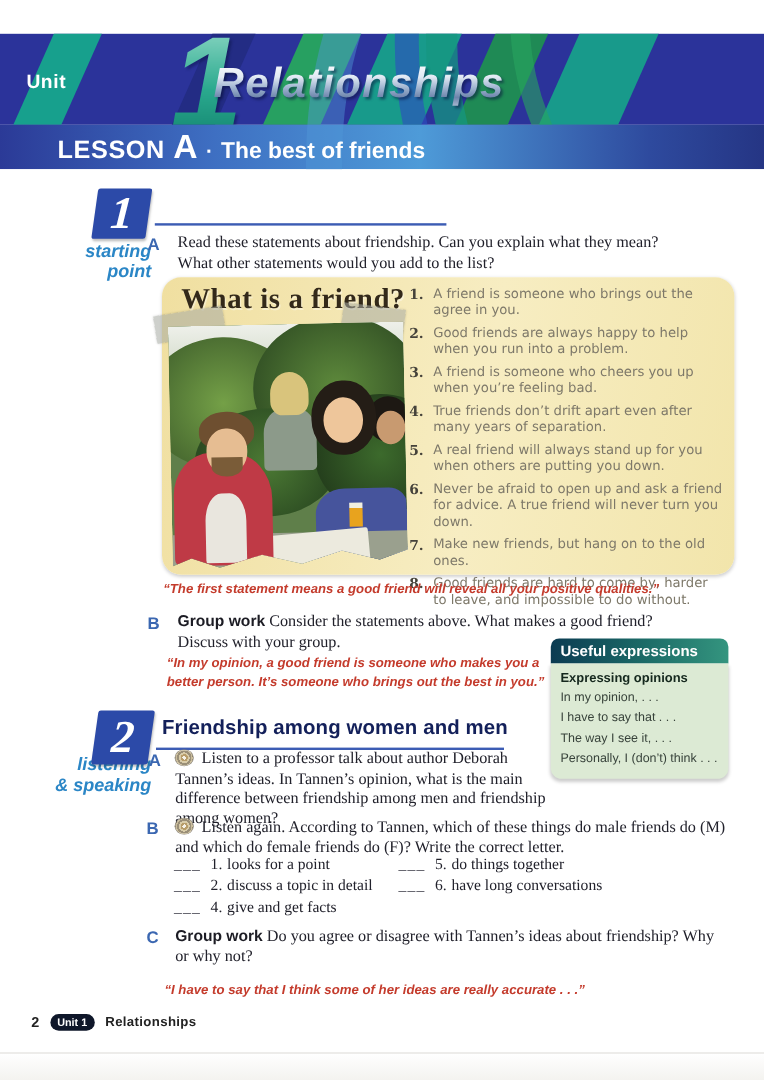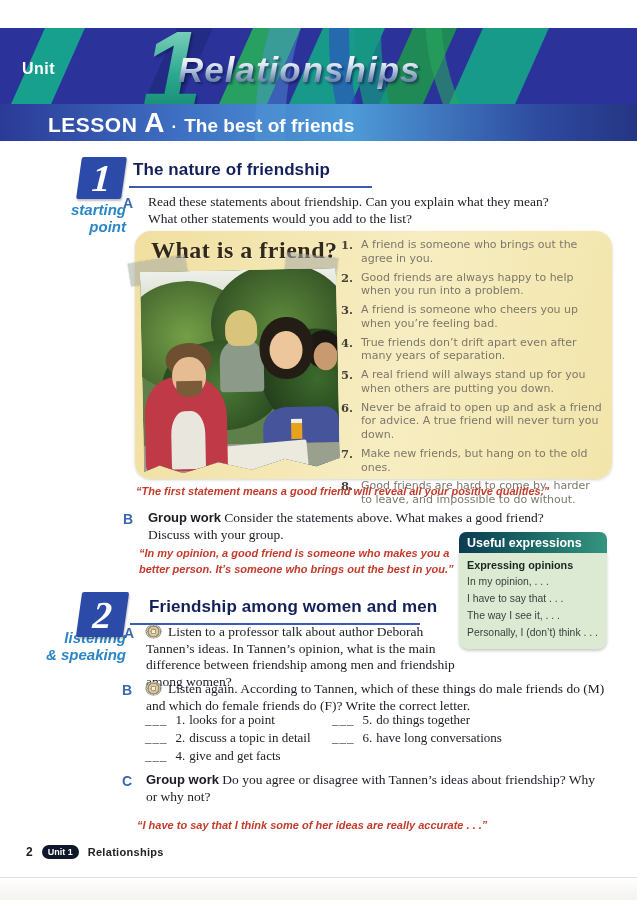--- a/index.html
+++ b/index.html
@@ -162,21 +162,20 @@
         <span class="lesson-letter">A</span>
         <span class="lesson-sep">·</span>
         <span class="lesson-title">The best of friends</span>
       </div>
     </div>
   </div>
 
   <div class="sec-badge" style="left:79px;top:157px;width:45px;height:42px;">
     <span>1</span>
   </div>
-  <div class="sec-title" style="left:133px;top:160px;">The nature of friendship</div>
   <div class="sec-underline" style="left:129px;top:186px;width:243px;"></div>
   <div class="side-label" style="left:30px;top:202px;width:96px;">
     <div>starting</div>
     <div>point</div>
   </div>
 
   <div class="marker" style="left:123px;top:195px;">A</div>
   <div class="body-text" style="left:148px;top:194px;width:432px;">Read these statements about friendship. Can you explain what they mean? What other statements would you add to the list?</div>
 
   <div class="panel">
@@ -260,21 +259,21 @@
       <div class="ue-item">In my opinion, . . .</div>
       <div class="ue-item">I have to say that . . .</div>
       <div class="ue-item">The way I see it, . . .</div>
       <div class="ue-item">Personally, I (don’t) think . . .</div>
     </div>
   </div>
 
   <div class="sec-badge" style="left:79px;top:592px;width:47px;height:45px;">
     <span>2</span>
   </div>
-  <div class="sec-title" style="left:135px;top:597px;margin-left:14px;">Friendship among women and men</div>
+  <div class="sec-title" style="left:135px;top:597px;">Friendship among women and men</div>
   <div class="sec-underline" style="left:130px;top:623px;width:290px;"></div>
   <div class="side-label" style="left:22px;top:630px;width:104px;">
     <div>listening</div>
     <div>&amp; speaking</div>
   </div>
 
   <div class="marker" style="left:124px;top:625px;">A</div>
   <div class="body-text" style="left:146px;top:624px;width:468px;">
     <span class="spacer"></span><span class="cd"></span><span>Listen to a professor talk about author Deborah Tannen’s ideas. In Tannen’s opinion, what is the main difference between friendship among men and friendship among women?</span>
   </div>

